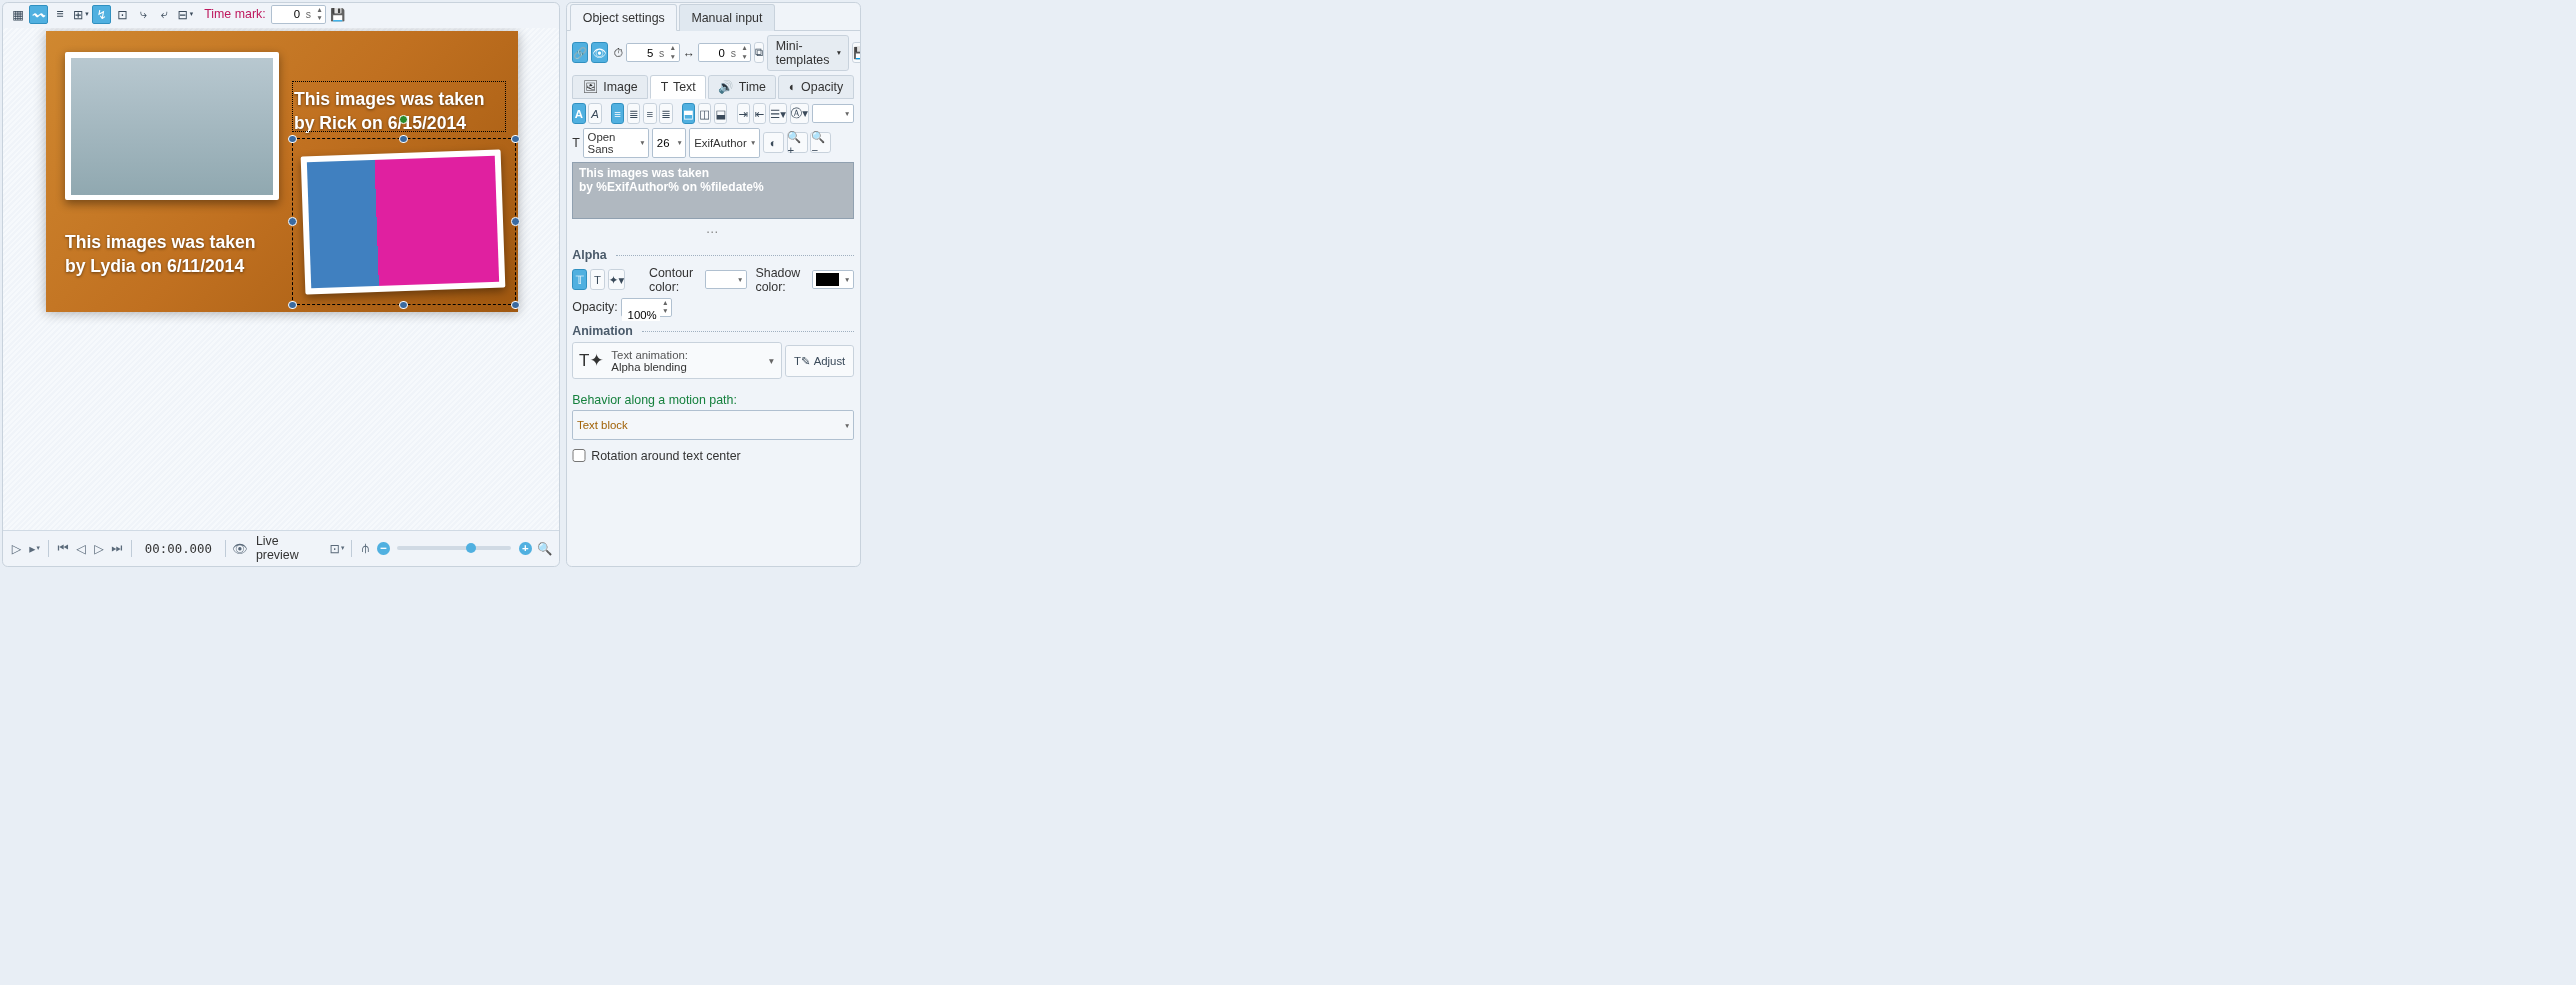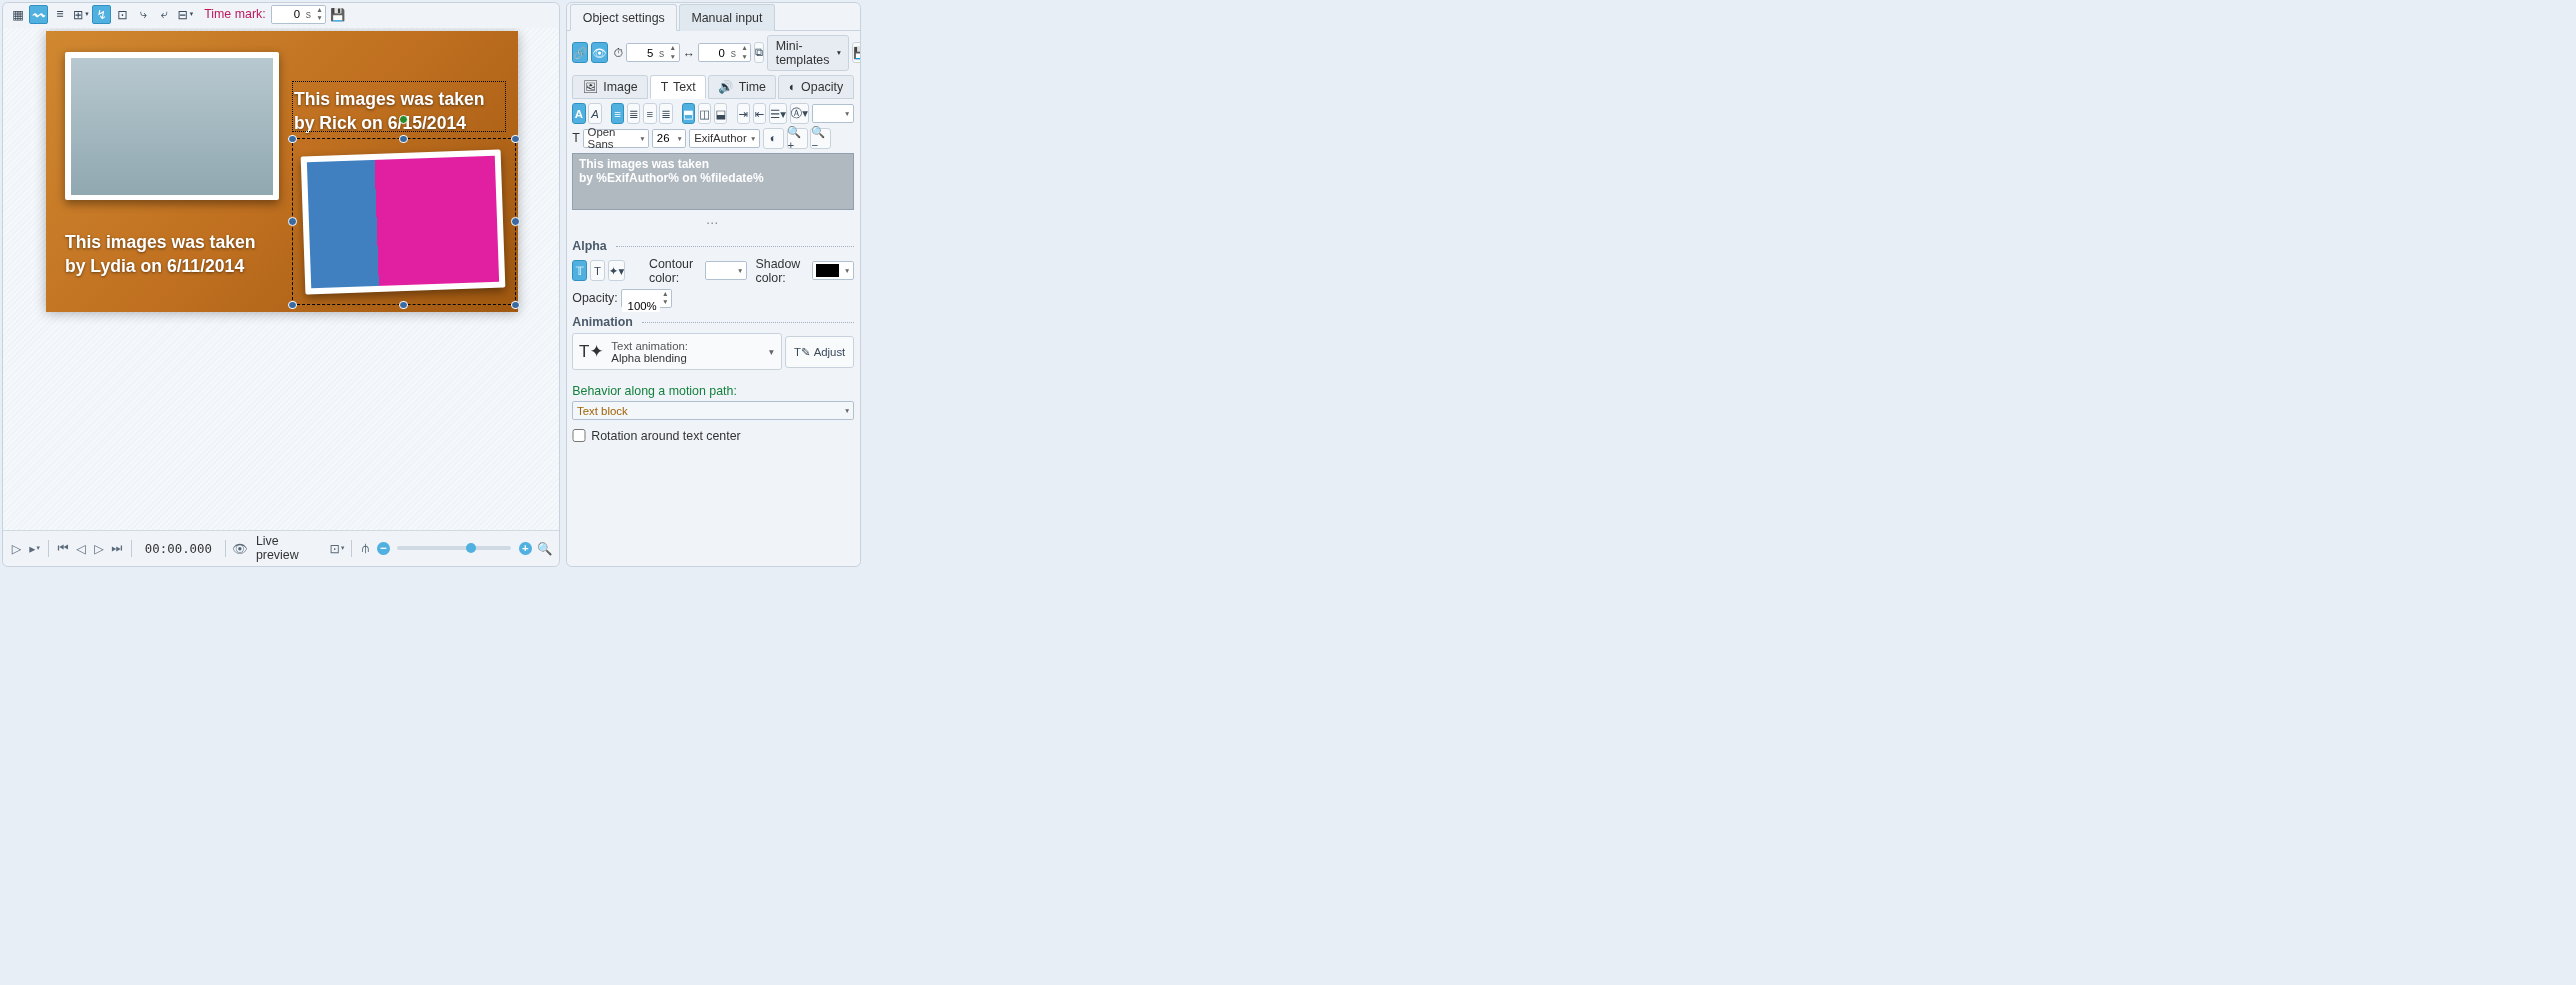--- a/index.html
+++ b/index.html
@@ -66,21 +66,21 @@
 .row { display: flex; align-items: center; gap: 2.9px; margin-bottom: 3.8px; }
 .r-btn { width: 21px; height: 21px; border: 1px solid #c8d2dc; border-radius: 2.9px; background: #f8fafc; display: flex; align-items: center; justify-content: center; cursor: pointer; font-size: 11.4px; color:#3a4a5a; }
 .r-btn.active { background: #50b0e0; color: #fff; border-color:#3090c0; }
 .r-btn.wide { width: auto; padding: 0 7.6px; }
 .r-sep { width: 5.7px; }
 
 .subtabs { display: flex; margin-bottom: 3.8px; }
 .subtab { display: flex; align-items: center; gap: 4.8px; padding: 3.8px 9.5px; border: 1px solid #c8d2dc; border-radius: 2.9px 2.9px 0 0; background: #e6ecf2; margin-right: 1.9px; cursor: pointer; }
 .subtab.active { background: #fff; border-bottom-color: #fff; }
 
-.combo { display: inline-flex; align-items: center; border: 1px solid #b0c0d0; border-radius: 1.9px; background: #fff; height: 19px; cursor: pointer; }
+.combo { display: inline-flex; align-items: center; border: 1px solid #b0c0d0; border-radius: 1.9px; background: #fff; height: 30px; cursor: pointer; }
 .combo input, .combo span.val { border: none; padding: 0 3.8px; font-size: 11.4px; outline: none; background: transparent; }
 .combo::after { content: "▾"; font-size: 7.6px; padding: 0 3.8px; color: #666; }
 
 .textarea-box { width: 100%; height: 57px; background: #b0b8c0; padding: 3.8px 5.7px; color: #fff; font-weight: 700; font-size: 12px; border: 1px solid #90a0b0; resize: none; font-family: inherit; white-space:pre-wrap; }
 .ellipsis-bar { text-align: center; color: #888; padding: 1.9px; cursor: pointer; letter-spacing:1.9px; }
 .section-line { display:flex; align-items:center; gap:5.7px; color:#4a5a6a; font-weight:600; margin:7.6px 0 3.8px; }
 .section-line::after { content:""; flex:1; border-top:1px dotted #a0b0c0; margin-left:3.8px; }
 
 .color-swatch-btn { display: inline-flex; align-items: center; border: 1px solid #b0c0d0; border-radius: 1.9px; height: 19px; cursor: pointer; background:#fff; }
 .color-swatch-btn .sw { width: 23px; height: 13.3px; margin: 0 2.9px; }

